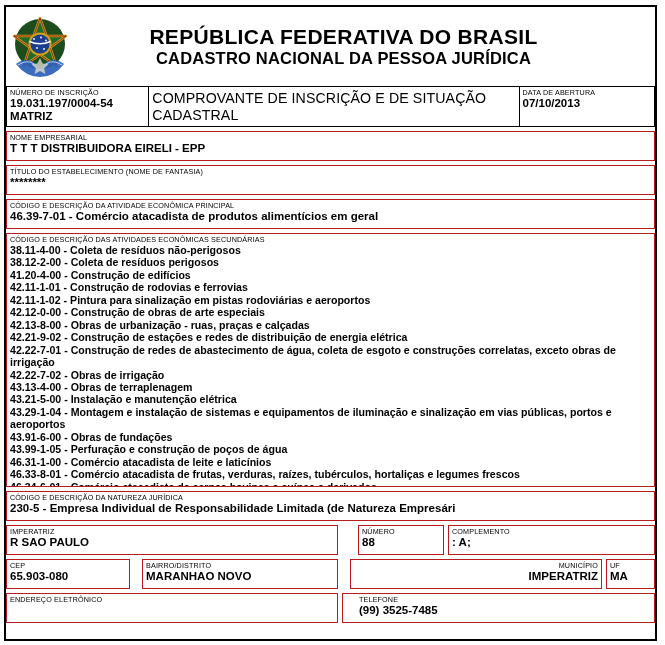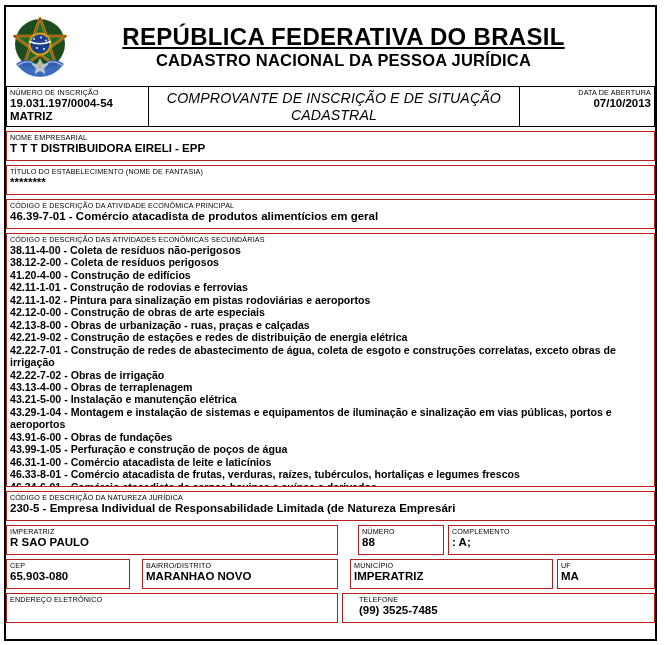--- a/index.html
+++ b/index.html
@@ -52,24 +52,23 @@
     display: flex;
     align-items: center;
     justify-content: center;
   }
   .header-titles {
     flex: 1 1 auto;
     text-align: center;
     padding-right: 40px;
   }
   .title-main {
-    font-size: 24px;
+    font-size: 21px;
     font-weight: bold;
     letter-spacing: 0.3px;
-    text-decoration: underline;
   }
   .title-sub {
     font-size: 16.5px;
     font-weight: bold;
     letter-spacing: 0.2px;
   }
   .box {
     border: 1px solid #b91c1c;
     box-sizing: border-box;
     padding: 1px 3px 2px 3px;
@@ -98,33 +97,31 @@
     border: 1px solid #000;
     box-sizing: border-box;
     padding: 1px 3px;
   }
   .cell-insc { width: 166px; }
   .cell-comp {
     flex: 1 1 auto;
     display: flex;
     align-items: center;
     justify-content: center;
-    text-align: center;
+    text-align: left;
     margin-left: -1px;
-    font-style: italic;
   }
   .cell-comp-text {
     font-size: 14.2px;
     line-height: 17px;
     letter-spacing: 0.1px;
   }
   .cell-data {
     width: 158px;
     margin-left: -1px;
-    text-align: right;
   }
   .insc-line { font-size: 11.5px; font-weight: bold; line-height: 13px; }
   
   .fullbox {
     width: 100%;
     margin-bottom: 4px;
   }
   .h-nome   { height: 30px; }
   .h-titulo { height: 30px; }
   .h-princ  { height: 30px; }
@@ -145,21 +142,21 @@
   }
   
   .addr-row { display: flex; margin-bottom: 4px; height: 30px; }
   .addr-row .box { height: 30px; }
   .b-logr { width: 332px; }
   .b-num  { width: 86px; margin-left: 20px; }
   .b-comp { flex: 1 1 auto; margin-left: 4px; }
 
   .b-cep   { width: 124px; }
   .b-bairro{ width: 196px; margin-left: 12px; }
-  .b-mun   { width: 203px; margin-left: 12px; }
+  .b-mun   { width: 252px; margin-left: 12px; text-align: right; }
   .b-uf    { flex: 1 1 auto; margin-left: 4px; }
 
   .b-email { width: 332px; }
   .b-tel   { flex: 1 1 auto; margin-left: 4px; padding-left: 16px; }
   .val-empty { min-height: 13.5px; }
 </style>
 </head>
 <body>
 
 <div id="page">

